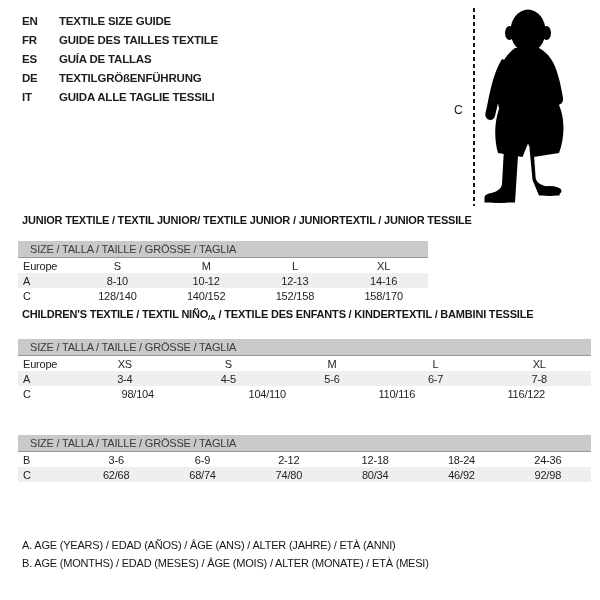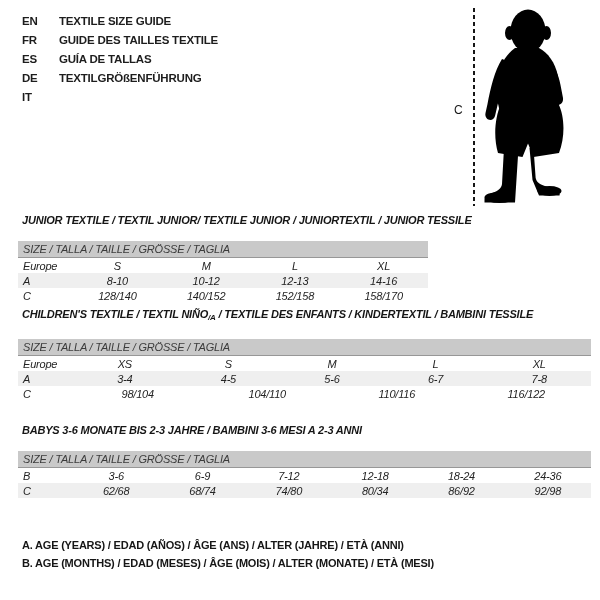--- a/index.html
+++ b/index.html
@@ -16,39 +16,39 @@
     font-size:11.5px;font-weight:bold;letter-spacing:-0.2px;}
 
   
   .measure-line{position:absolute;left:473px;top:8px;width:2px;height:198px;
     background:repeating-linear-gradient(to bottom,#161616 0 4px,transparent 4px 7px);}
   .measure-label{position:absolute;left:454px;top:103px;font-size:12px;line-height:14px;
     font-weight:normal;color:#161616;}
   .baby-svg{position:absolute;left:481px;top:6px;width:92px;height:200px;}
 
   
-  .section{position:absolute;left:18px;font-style:italic;}
+  .section{position:absolute;left:18px;}
   .sec-1{top:212px;width:410px;}
   .sec-2{top:306px;width:573px;}
   .sec-3{top:422px;width:573px;}
   .tbl-title{font-size:11px;font-weight:bold;line-height:16px;letter-spacing:-0.2px;
     color:#161616;padding-left:4px;white-space:nowrap;}
   .tbl-title sub{font-size:8px;vertical-align:-2px;}
   .size-bar{margin-top:13px;height:17px;line-height:17px;box-sizing:border-box;
-    background:#c9c9c9;border-bottom:1px solid #979797;padding-left:5px;
+    background:#c9c9c9;border-bottom:1px solid #979797;padding-left:12px;
     font-size:11px;color:#3b3b3b;letter-spacing:-0.2px;}
   .trow{display:flex;height:15px;line-height:16px;font-size:11px;color:#242424;
     letter-spacing:-0.2px;}
   .trow.shaded{background:#efefef;}
   .trow .lbl{width:55px;padding-left:5px;flex:0 0 auto;box-sizing:border-box;}
   .trow .cell{flex:1 1 0;text-align:center;}
 
   
   .notes{position:absolute;left:22px;top:536px;}
-  .note-line{font-size:11px;font-weight:bold;line-height:18px;letter-spacing:-0.2px;
+  .note-line{font-size:11px;font-weight:normal;line-height:18px;letter-spacing:-0.2px;
     color:#161616;white-space:nowrap;}
 </style>
 </head>
 <body>
 
 <div class="canvas">
 
   <div class="lang-block" id="lang-block">
       <div class="lang-row">
         <span>EN</span>
@@ -61,20 +61,21 @@
       <div class="lang-row">
         <span>ES</span>
         <span>GUÍA DE TALLAS</span>
       </div>
       <div class="lang-row">
         <span>DE</span>
         <span>TEXTILGRÖßENFÜHRUNG</span>
       </div>
       <div class="lang-row">
         <span>IT</span>
+        <span>GUIDA ALLE TAGLIE TESSILI</span>
       </div>
     </div>
 
   <div>
     <div class="measure-line"></div>
     <div class="measure-label">C</div>
     <svg class="baby-svg" viewBox="0 0 92 200">
       <g fill="#000000">
 
         <ellipse cx="47" cy="25" rx="17.5" ry="21.5"></ellipse>
@@ -144,38 +145,37 @@
       </div>
       <div class="trow">
         <span class="lbl">C</span>
         <span class="cell">98/104</span>
         <span class="cell">104/110</span>
         <span class="cell">110/116</span>
         <span class="cell">116/122</span>
       </div>
     </div>
   <div class="section sec-3">
-      <div class="tbl-title"><span>BABYS 3-6 MONATE BIS 2-3 JAHRE / BAMBINI 3-6 MESI A 2-3 ANNI</span></div>
       <div class="size-bar">SIZE / TALLA / TAILLE / GRÖSSE / TAGLIA</div>
       <div class="trow">
         <span class="lbl">B</span>
         <span class="cell">3-6</span>
         <span class="cell">6-9</span>
-        <span class="cell">7-12</span>
+        <span class="cell">2-12</span>
         <span class="cell">12-18</span>
         <span class="cell">18-24</span>
         <span class="cell">24-36</span>
       </div>
       <div class="trow shaded">
         <span class="lbl">C</span>
         <span class="cell">62/68</span>
         <span class="cell">68/74</span>
         <span class="cell">74/80</span>
         <span class="cell">80/34</span>
-        <span class="cell">86/92</span>
+        <span class="cell">46/92</span>
         <span class="cell">92/98</span>
       </div>
     </div>
 
   <div class="notes" id="notes-block">
       <div class="note-line">A. AGE (YEARS) / EDAD (AÑOS) / ÂGE (ANS) / ALTER (JAHRE) / ETÀ (ANNI)</div>
       <div class="note-line">B. AGE (MONTHS) / EDAD (MESES) / ÂGE (MOIS) / ALTER (MONATE) / ETÀ (MESI)</div>
     </div>
 </div>
 

